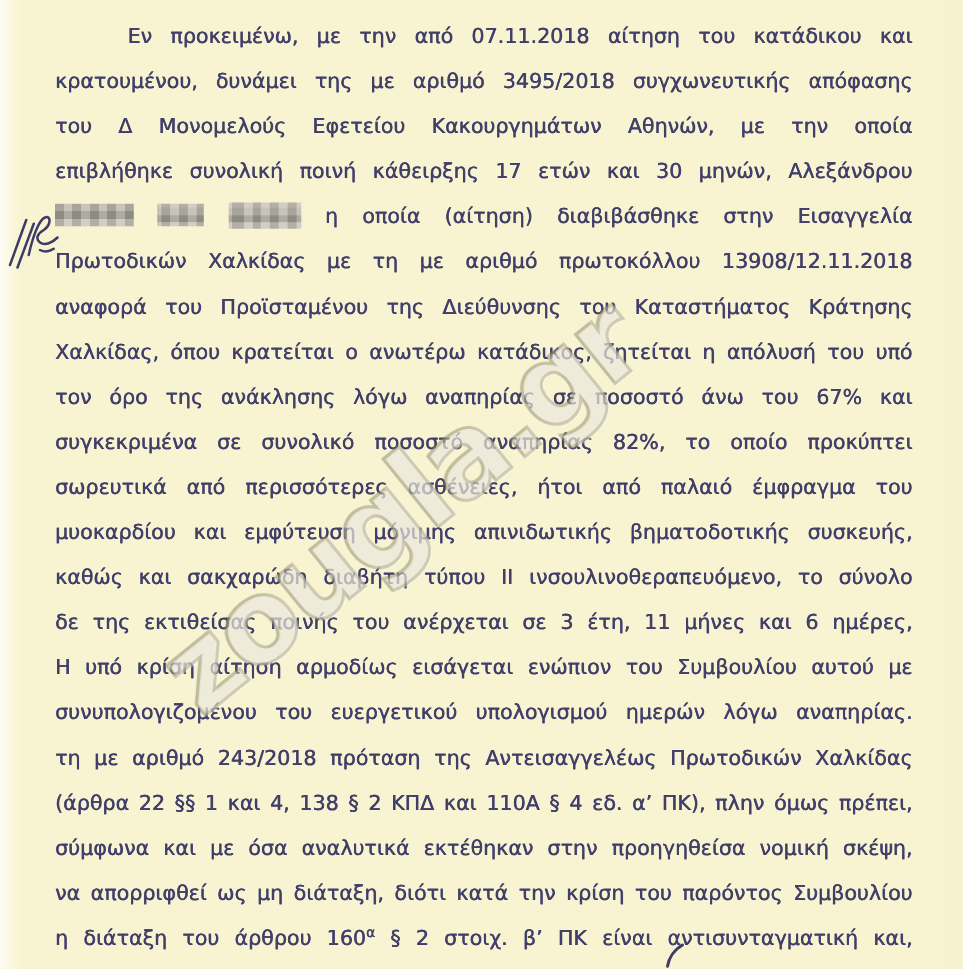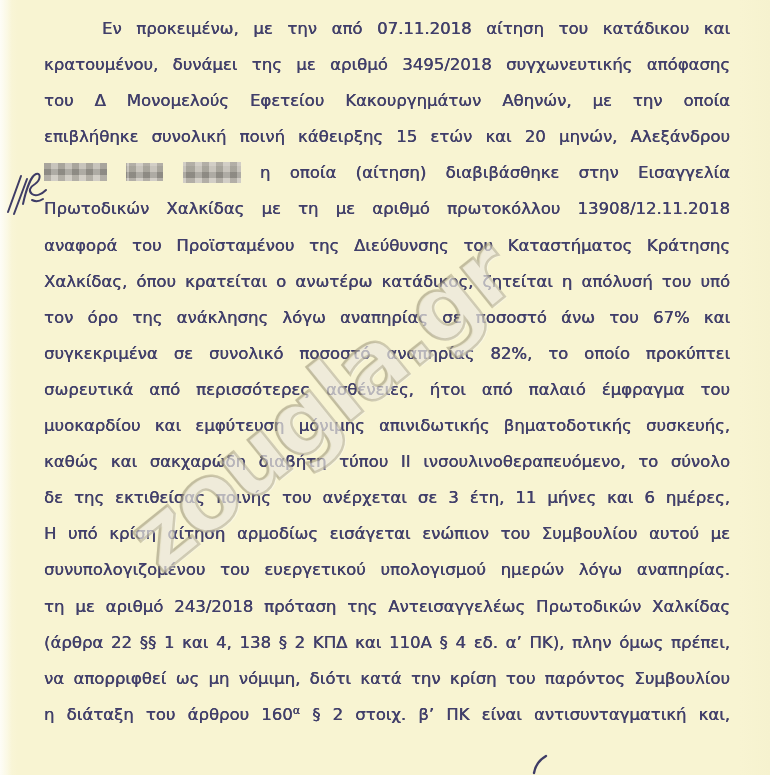--- a/index.html
+++ b/index.html
@@ -47,41 +47,42 @@
 </style>
 </head>
 <body>
 
 <div class="scan-page">
 
   <div class="page-text">
     <div class="line indent">Εν προκειμένω, με την από 07.11.2018 αίτηση του κατάδικου και</div>
     <div class="line">κρατουμένου, δυνάμει της με αριθμό 3495/2018 συγχωνευτικής απόφασης</div>
     <div class="line">του Δ Μονομελούς Εφετείου Κακουργημάτων Αθηνών, με την οποία</div>
-    <div class="line">επιβλήθηκε συνολική ποινή κάθειρξης 15 ετών και 20 μηνών, Αλεξάνδρου</div>
+    <div class="line">επιβλήθηκε συνολική ποινή κάθειρξης 17 ετών και 30 μηνών, Αλεξάνδρου</div>
     <div class="line">
       <span class="px r1"></span>
       <span class="px r2"></span>
       <span class="px r3"></span>
       <span>η οποία (αίτηση) διαβιβάσθηκε στην Εισαγγελία</span>
     </div>
     <div class="line">Πρωτοδικών Χαλκίδας με τη με αριθμό πρωτοκόλλου 13908/12.11.2018</div>
     <div class="line">αναφορά του Προϊσταμένου της Διεύθυνσης του Καταστήματος Κράτησης</div>
     <div class="line">Χαλκίδας, όπου κρατείται ο ανωτέρω κατάδικος, ζητείται η απόλυσή του υπό</div>
     <div class="line">τον όρο της ανάκλησης λόγω αναπηρίας σε ποσοστό άνω του 67% και</div>
     <div class="line">συγκεκριμένα σε συνολικό ποσοστό αναπηρίας 82%, το οποίο προκύπτει</div>
     <div class="line">σωρευτικά από περισσότερες ασθένειες, ήτοι από παλαιό έμφραγμα του</div>
     <div class="line">μυοκαρδίου και εμφύτευση μόνιμης απινιδωτικής βηματοδοτικής συσκευής,</div>
     <div class="line">καθώς και σακχαρώδη διαβήτη τύπου ΙΙ ινσουλινοθεραπευόμενο, το σύνολο</div>
     <div class="line">δε της εκτιθείσας ποινής του ανέρχεται σε 3 έτη, 11 μήνες και 6 ημέρες,</div>
     <div class="line">Η υπό κρίση αίτηση αρμοδίως εισάγεται ενώπιον του Συμβουλίου αυτού με</div>
     <div class="line">συνυπολογιζομένου του ευεργετικού υπολογισμού ημερών λόγω αναπηρίας.</div>
     <div class="line">τη με αριθμό 243/2018 πρόταση της Αντεισαγγελέως Πρωτοδικών Χαλκίδας</div>
     <div class="line">(άρθρα 22 §§ 1 και 4, 138 § 2 ΚΠΔ και 110Α § 4 εδ. α’ ΠΚ), πλην όμως πρέπει,</div>
-    <div class="line">να απορριφθεί ως μη νόμιμη, διότι κατά την κρίση του παρόντος Συμβουλίου</div>
+    <div class="line">σύμφωνα και με όσα αναλυτικά εκτέθηκαν στην προηγηθείσα νομική σκέψη,</div>
+    <div class="line">να απορριφθεί ως μη διάταξη, διότι κατά την κρίση του παρόντος Συμβουλίου</div>
     <div class="line"><span>η διάταξη του άρθρου 160</span><span class="sup">α</span><span> § 2 στοιχ. β’ ΠΚ είναι αντισυνταγματική και,</span></div>
   </div>
 
   <div class="watermark">zougla.gr</div>
 
   <div class="margin-note">
     <svg width="48" height="62" viewBox="0 0 48 62">
       <g fill="none" stroke="#3e3c66" stroke-width="2" stroke-linecap="round">
         <path d="M6 52 L19 16"></path>
         <path d="M12 54 L25 19"></path>

